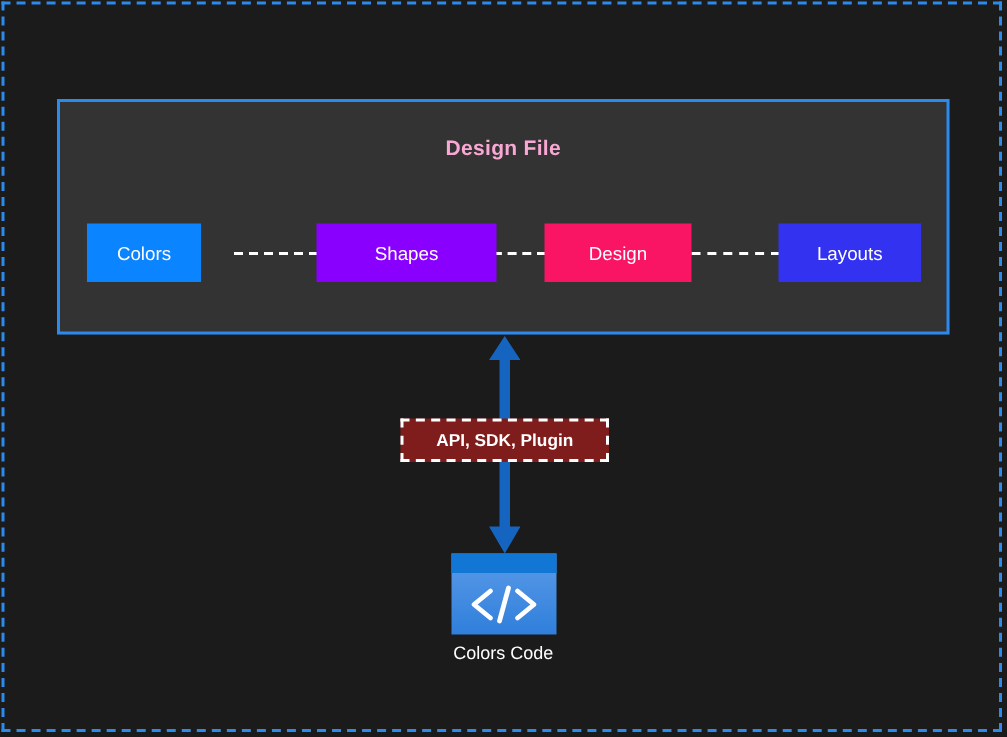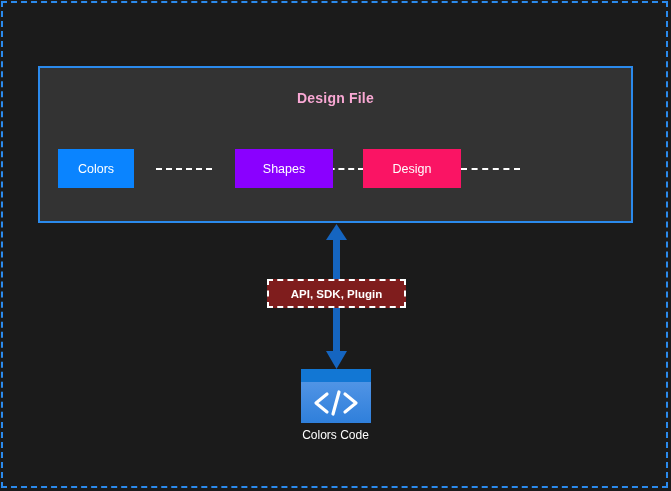--- a/index.html
+++ b/index.html
@@ -65,21 +65,21 @@
     height: 39px;
     display: flex;
     align-items: center;
     justify-content: center;
     color: #ffffff;
     font-size: 12.5px;
     box-sizing: border-box;
     z-index: 3;
   }
   #attr-box-0 { left: 58px;  width: 76px; }
-  #attr-box-1 { left: 211px; width: 98px; margin-left: 24px; }
+  #attr-box-1 { left: 211px; width: 120px; }
   #attr-box-2 { left: 363px; width: 98px; }
   #attr-box-3 { left: 519px; width: 95px; }
 
   
   .attr-connector {
     position: absolute;
     top: 168px;
     height: 0;
     border-top: 2px dashed #ffffff;
     z-index: 2;
@@ -175,20 +175,21 @@
     <div id="design-file-title">Design File</div>
   </div>
 
   <div class="attr-connector" id="attr-connector-0"></div>
   <div class="attr-connector" id="attr-connector-1"></div>
   <div class="attr-connector" id="attr-connector-2"></div>
 
   <div class="attr-box" id="attr-box-0" style="background: rgb(10, 132, 255);">Colors</div>
   <div class="attr-box" id="attr-box-1" style="background: rgb(138, 0, 255);">Shapes</div>
   <div class="attr-box" id="attr-box-2" style="background: rgb(250, 20, 100);">Design</div>
+  <div class="attr-box" id="attr-box-3" style="background: rgb(50, 50, 240);">Layouts</div>
 
   <svg id="arrow-up" viewBox="0 0 21 58">
     <polygon points="10.5,0 21,16 14,16 14,58 7,58 7,16 0,16" fill="#1565c0"></polygon>
   </svg>
 
   <svg id="arrow-down" viewBox="0 0 21 66">
     <polygon points="10.5,66 21,48 14,48 14,0 7,0 7,48 0,48" fill="#1565c0"></polygon>
   </svg>
 
   <div id="api-label">API, SDK, Plugin</div>

